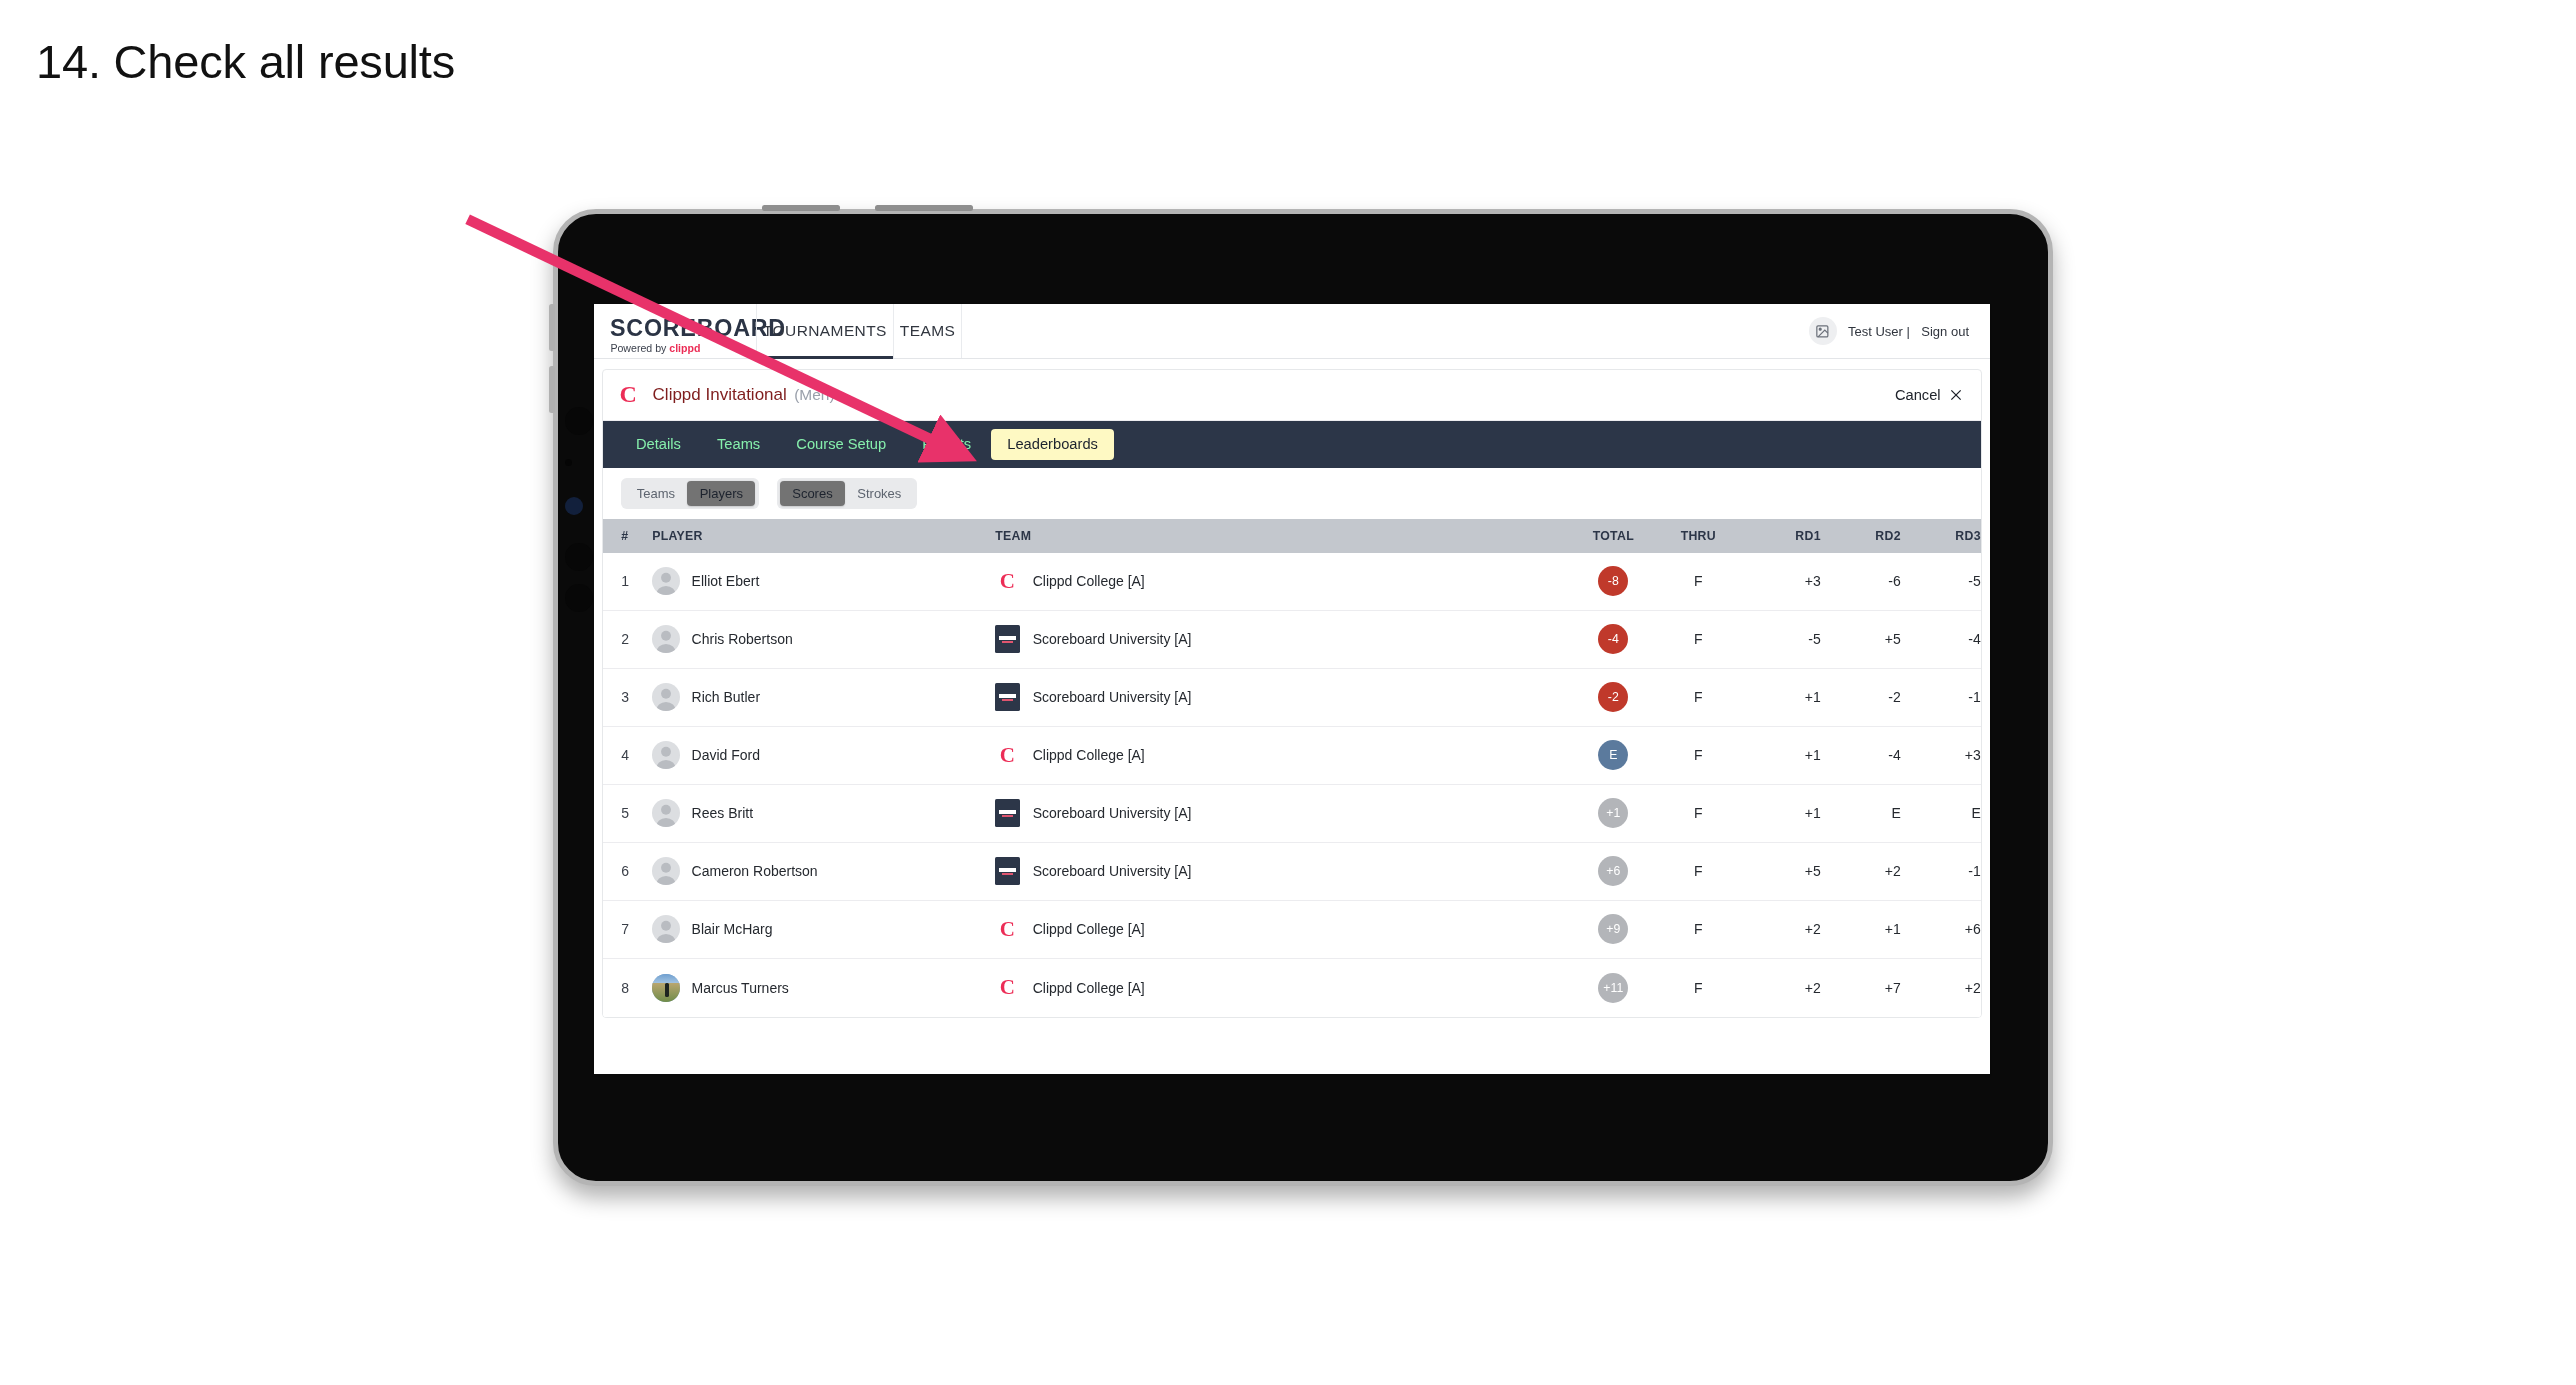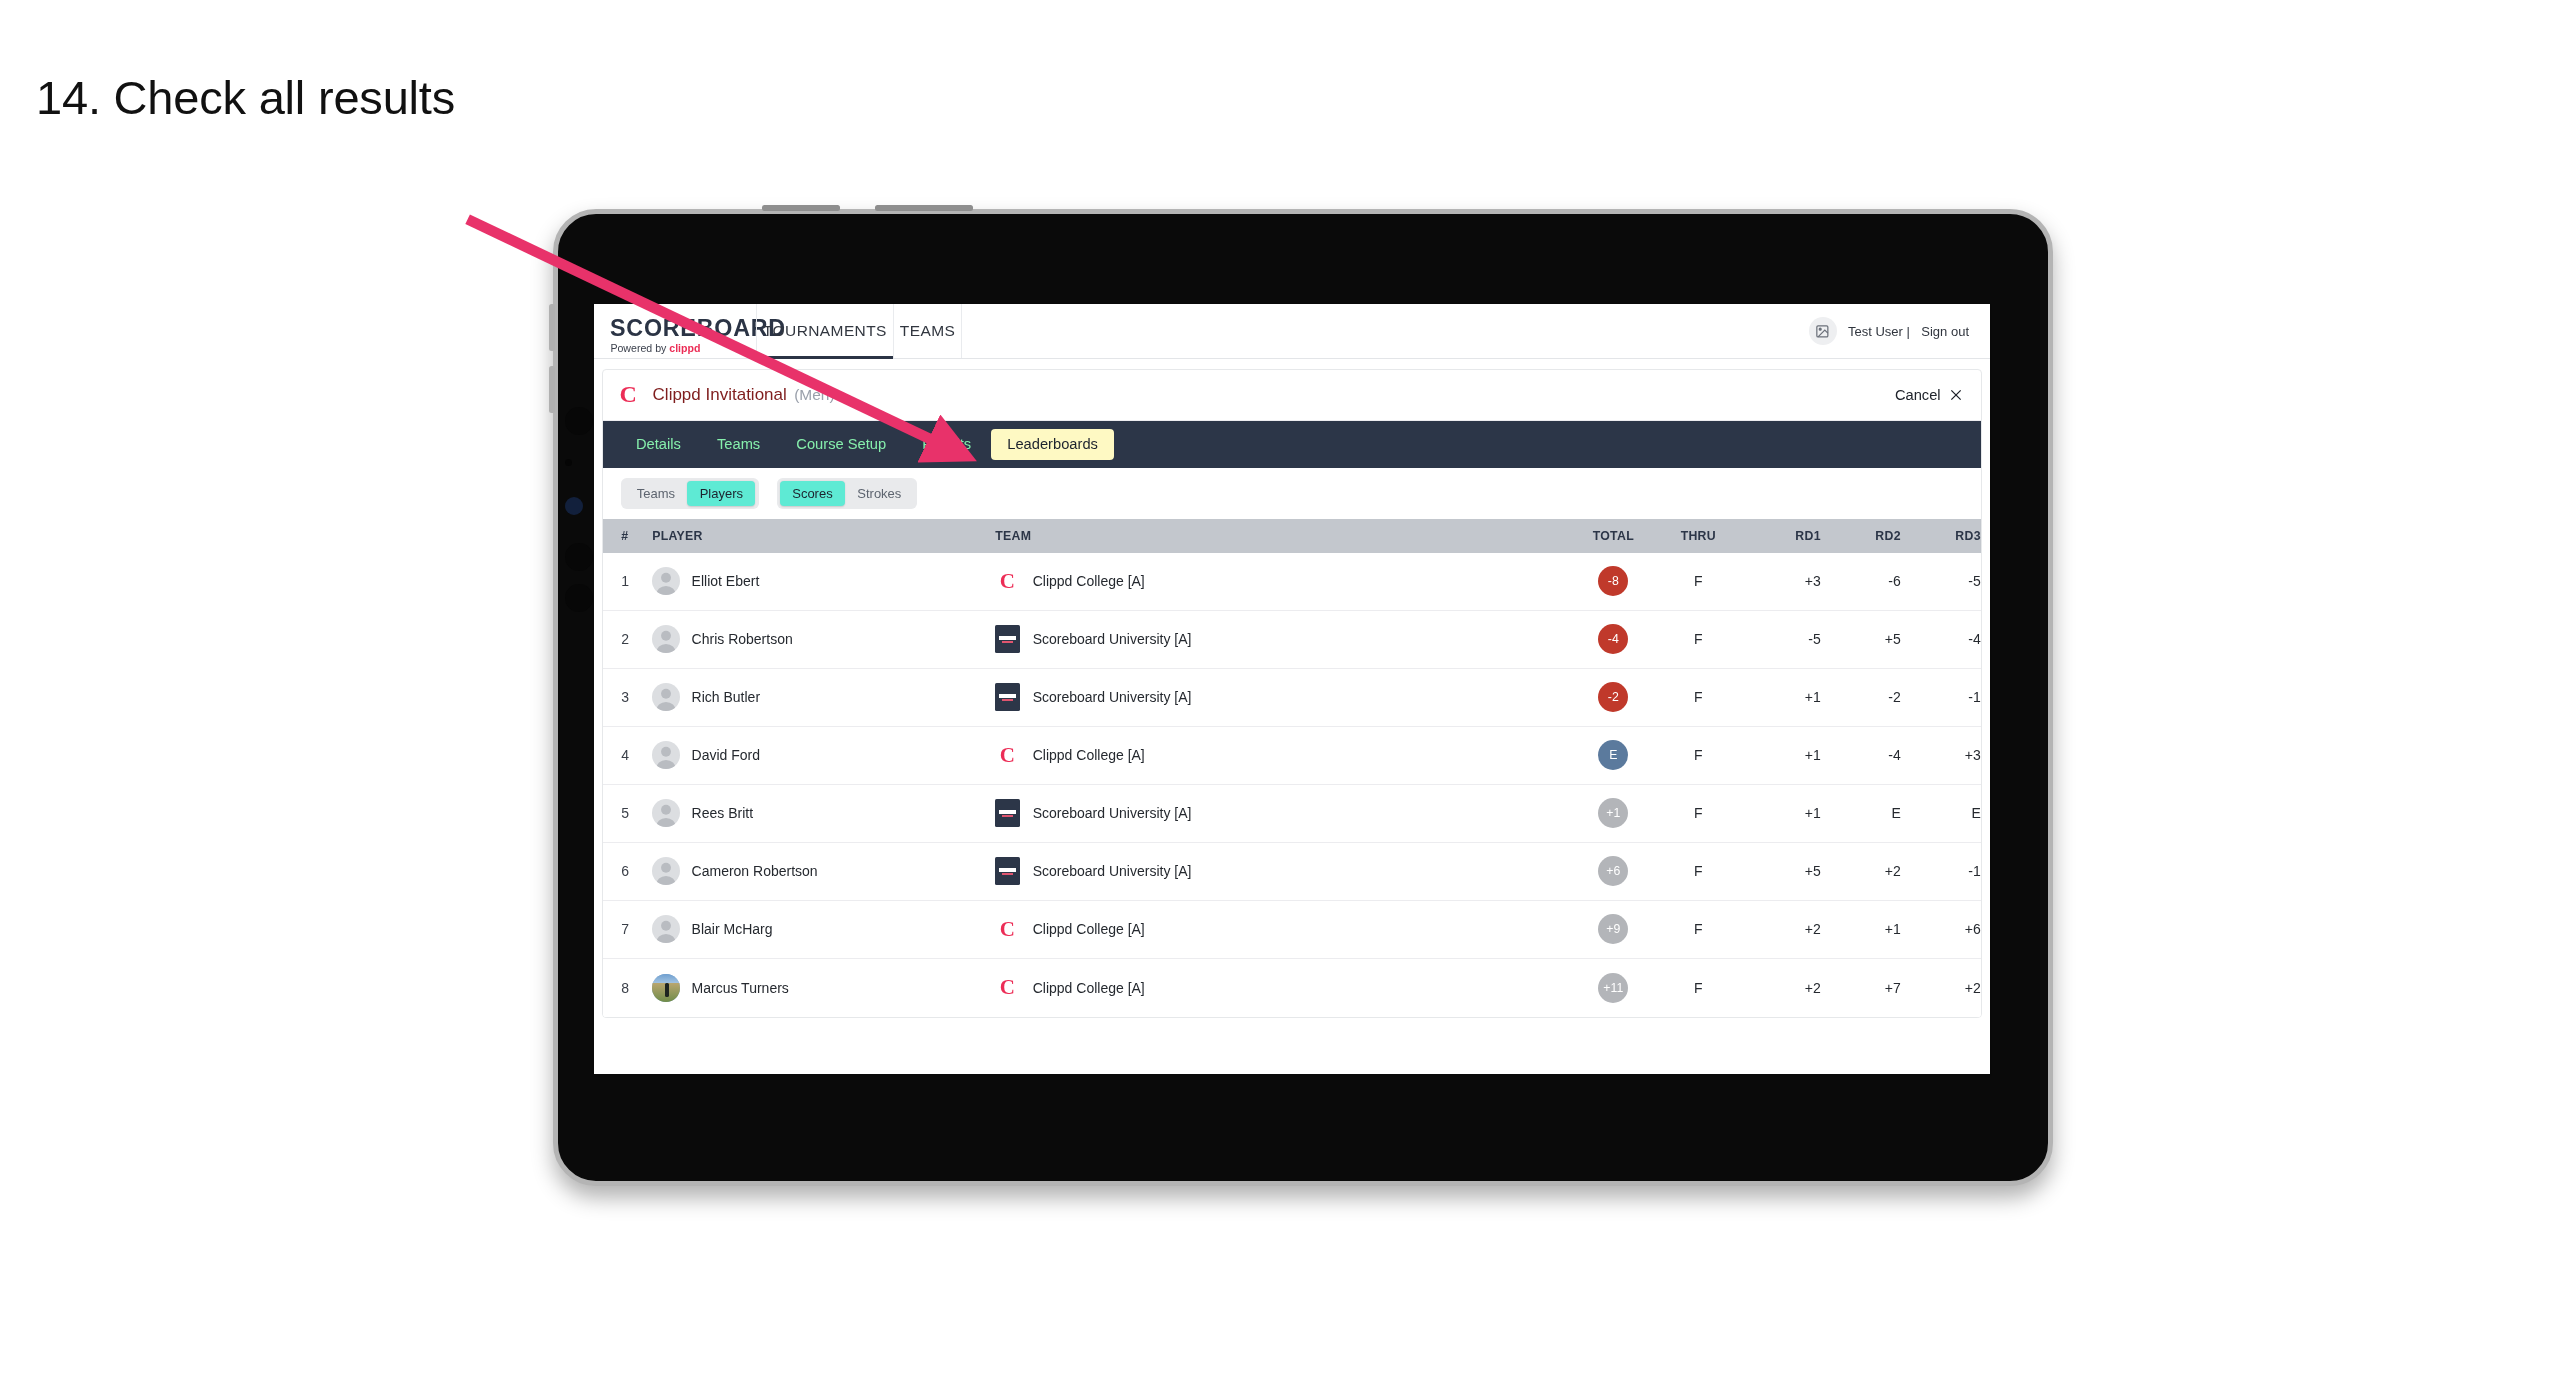--- a/index.html
+++ b/index.html
@@ -13,21 +13,21 @@
   
   #annotation-text {
     position: absolute;
     left: 36px; top: 33px;
     width: 621px;
     font-size: 47px;
     line-height: 1.22;
     color: #111111;
     letter-spacing: -0.2px;
   }
-  #annotation-text .ln { display: block; white-space: pre; margin-top: 36px; }
+  #annotation-text .ln { display: block; white-space: pre; }
   #annotation-text .bold { font-weight: bold; }
 
   #arrow-svg {
     position: absolute;
     left: 0; top: 0;
     width: 2576px; height: 1386px;
     pointer-events: none;
     z-index: 60;
   }
 
@@ -209,21 +209,21 @@
   }
   .toggle-opt {
     font-size: 13px;
     color: #5d646f;
     padding: 4.9px 12.3px;
     border-radius: 4.1px;
     cursor: pointer;
     white-space: nowrap;
   }
   .toggle-opt.active {
-    background: #5eead4;
+    background: #737373;
     color: #1d232e;
     box-shadow: 0 0.8px 1.6px rgba(0,0,0,0.14);
   }
 
   
   #leaderboard-table { width: 100%; }
   #table-head {
     display: flex; align-items: center;
     height: 34px;
     background: #c3c7cd;

